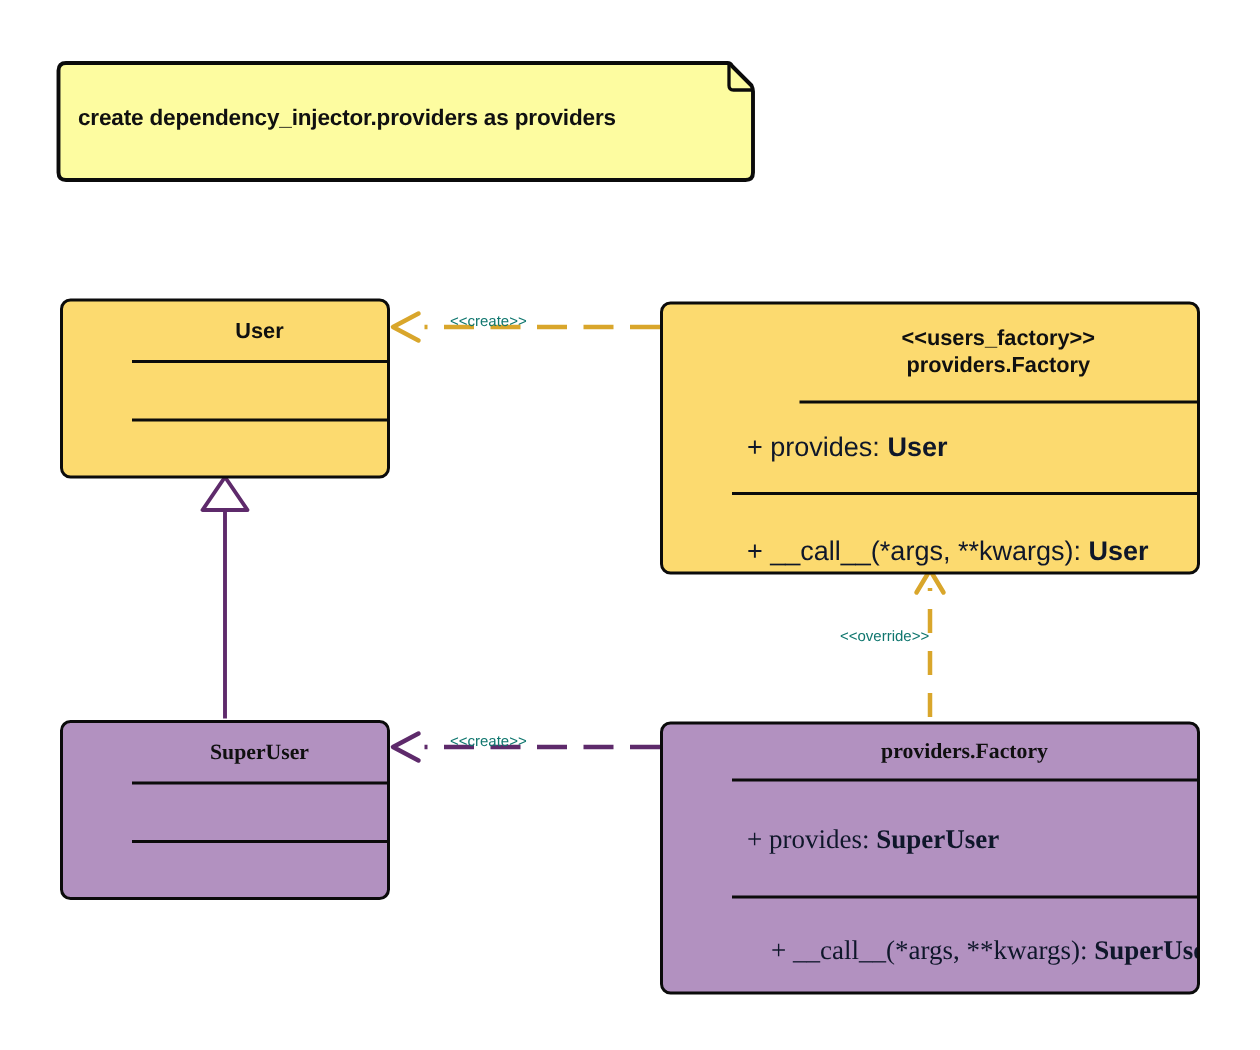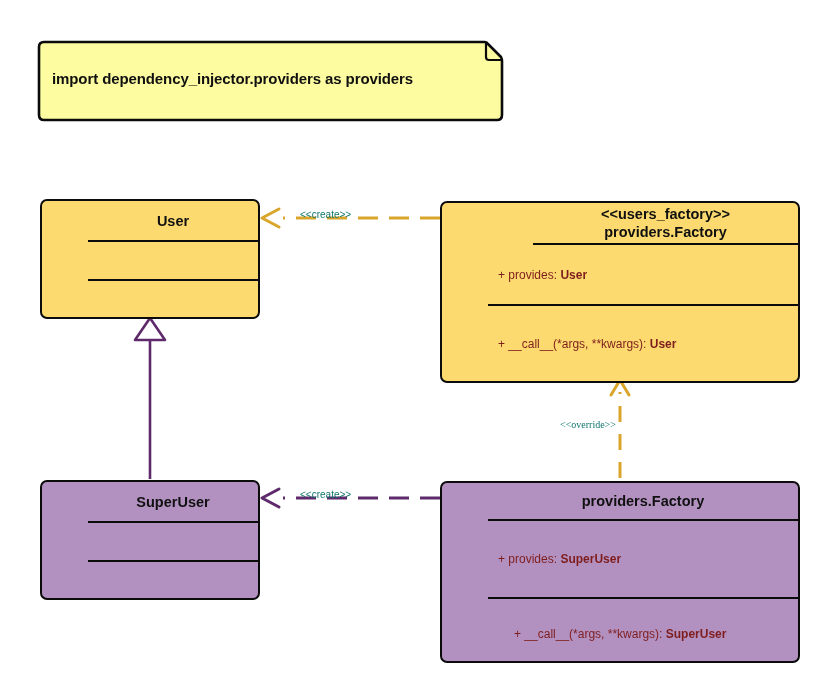--- a/index.html
+++ b/index.html
@@ -55,42 +55,42 @@
   
   .uml-class {
     position: absolute;
     box-sizing: border-box;
     border: 2.5px solid #0b0b0b;
     border-radius: 7px;
     overflow: hidden;
     background: #fcda6f;
     padding-left: 46px;
   }
-  .uml-class.purple { background: #b291c0; }
+  .uml-class.purple { background: #b291c0; font-family: Liberation Serif, serif; }
 
   .uml-head {
     box-sizing: border-box;
     border-bottom: 2.5px solid #0b0b0b;
     display: flex;
     flex-direction: column;
     align-items: center;
     justify-content: center;
     text-align: center;
     font-weight: bold;
     font-size: 14.5px;
     line-height: 18px;
     color: #101010;
   }
   .uml-compartment {
     box-sizing: border-box;
     display: flex;
     align-items: center;
     padding-left: 10px;
-    font-size: 12px;
-    color: #7f1d1d;
+    font-size: 18px;
+    color: #0f172a;
     white-space: nowrap;
   }
   .uml-compartment.divided {
     border-bottom: 2.5px solid #0b0b0b;
   }
   .uml-compartment b { font-weight: bold; }
 
   
   .edge-label {
     position: absolute;
@@ -127,33 +127,33 @@
       <polygon points="150,318 135,340 165,340" fill="#ffffff" stroke="#5e2a6b" stroke-width="2.6" stroke-linejoin="round"></polygon>
     </g>
   </svg>
 
   <div class="note">
     <svg width="468" height="84" viewBox="0 0 468 84" xmlns="http://www.w3.org/2000/svg">
       <path d="M 8,3 L 449,3 Q 451,3 452,5 L 465,18 Q 466,20 466,22
                L 466,76 Q 466,81 461,81 L 8,81 Q 3,81 3,76 L 3,8 Q 3,3 8,3 Z" fill="#fdfca0" stroke="#0b0b0b" stroke-width="2.6" stroke-linejoin="round"></path>
       <path d="M 450,4 L 450,18 Q 450,21 453,21 L 465,21" fill="none" stroke="#0b0b0b" stroke-width="2.2" stroke-linejoin="round" stroke-linecap="round"></path>
     </svg>
-    <div class="note-text">import dependency_injector.providers as providers</div>
+    <div class="note-text">create dependency_injector.providers as providers</div>
   </div>
 
   <div class="uml-class" style="left:40px; top:199px; width:220px; height:120px;">
     <div class="uml-head" style="height:41px;">
       <span>User</span>
     </div>
     <div class="uml-compartment divided" style="height:39px;"></div>
     <div class="uml-compartment" style="height:35px;"></div>
   </div>
 
   <div class="uml-class" style="left:440px; top:201px; width:360px; height:182px;">
-    <div class="uml-head" style="height:42px;margin-left:45px;">
+    <div class="uml-head" style="height:66px;margin-left:45px;">
       <span>&lt;&lt;users_factory&gt;&gt;</span>
       <span>providers.Factory</span>
     </div>
     <div class="uml-compartment divided" style="height:61px;">
       <span>
         <span>+</span> 
         <span>provides:</span> 
         <b>User</b>
       </span>
     </div>
@@ -191,15 +191,15 @@
         <span>__call__(*args, **kwargs):</span> 
         <b>SuperUser</b>
       </span>
     </div>
   </div>
 
   <div class="edge-label" style="left:300px; top:209px;">&lt;&lt;create&gt;&gt;</div>
 
   <div class="edge-label" style="left:300px; top:489px;">&lt;&lt;create&gt;&gt;</div>
 
-  <div class="edge-label" style="left:560px; top:419px;font-family:Liberation Serif, serif;">&lt;&lt;override&gt;&gt;</div>
+  <div class="edge-label" style="left:560px; top:419px;">&lt;&lt;override&gt;&gt;</div>
 
 </div>
 
 </body></html>

